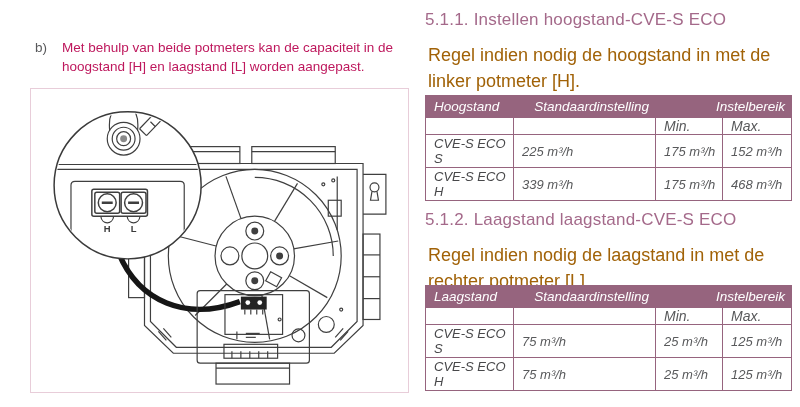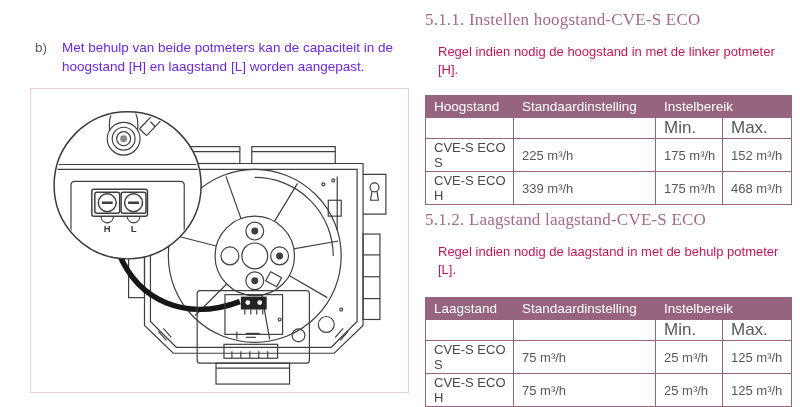--- a/index.html
+++ b/index.html
@@ -9,59 +9,58 @@
     background:#ffffff;
     color:#58595b;
     position:relative;
     overflow:hidden;
   }
   .page { position:absolute; inset:0; }
 
   
   .intro { position:absolute; left:35px; top:39px; width:372px; display:flex; }
   .intro .marker { width:27px; flex:none; font-size:13.5px; line-height:1.4; color:#58595b; }
-  .intro .text { font-size:13.5px; line-height:1.4; color:#6d28d9; width:345px; }
+  .intro .text { font-size:13.5px; line-height:1.4; color:#be185d; width:345px; }
 
   .diagram-box {
     position:absolute; left:30px; top:88px; width:379px; height:305px;
     border:1px solid #e8cdd9; background:#fff;
   }
   .diagram-box svg { display:block; width:100%; height:100%; }
 
   
   .rcol { position:absolute; left:425px; top:0; width:366px; }
   .sec-heading {
     position:absolute; left:0; width:366px;
     font-size:17px; font-weight:400; color:#a4698a; letter-spacing:.2px;
     white-space:nowrap;
-    font-family:Liberation Serif, serif;
   }
   .sec-body {
-    position:absolute; left:13px; width:360px;
-    font-size:13px; line-height:1.42; color:#be185d;
+    position:absolute; left:3px; width:360px;
+    font-size:18px; line-height:1.42; color:#a16207;
   }
   .h1 { top:10px; } .p1 { top:43px; }
   .h2 { top:210px; } .p2 { top:243px; }
-  .t1 { top:95px; } .t2 { top:297px; }
+  .t1 { top:95px; } .t2 { top:285px; }
 
   table.dtable {
     position:absolute; left:0; width:366px;
     border-collapse:collapse; table-layout:fixed;
   }
   .dtable col.c1 { width:88px; } .dtable col.c2 { width:142px; }
   .dtable col.c3 { width:67px; } .dtable col.c4 { width:69px; }
   .dtable th, .dtable td {
     border:1px solid #96647e; text-align:left; vertical-align:middle;
-    padding:1px 6px 1px 8px; font-size:13px; color:#58595b; font-weight:400;
+    padding:1px 6px 1px 8px; font-size:13px; color:#58595b; font-weight:400;font-style:italic;
   }
   .dtable thead th {
     background:#96647e; color:#ffffff; height:22px; font-size:13.5px;
   }
-  .dtable thead th + th { border-left:1px solid rgba(255,255,255,.5); }
-  .dtable tr.subhead td { height:17px; font-size:17px; padding-top:0; padding-bottom:0; }
+  .dtable thead th + th { border-left:1px solid rgba(255,255,255,.5);text-align:right; }
+  .dtable tr.subhead td { height:17px; font-size:14px; padding-top:0; padding-bottom:0; }
   .dtable tr.datarow td { height:29px; }
   .dtable td.model { color:#48484a; }
 </style>
 </head>
 <body>
 
 <div class="page">
 
   <div class="intro">
     <span class="marker">b)</span>
@@ -240,21 +239,21 @@
         <tr class="datarow">
           <td class="model">CVE-S ECO H</td>
           <td>339 m³/h</td>
           <td>175 m³/h</td>
           <td>468 m³/h</td>
         </tr>
       </tbody>
     </table>
 
     <h2 class="sec-heading h2">5.1.2. Laagstand laagstand-CVE-S ECO</h2>
-    <p class="sec-body p2">Regel indien nodig de laagstand in met de behulp potmeter [L].</p>
+    <p class="sec-body p2">Regel indien nodig de laagstand in met de rechter potmeter [L].</p>
 
     <table class="dtable t2">
       <colgroup>
           <col class="c1">
           <col class="c2">
           <col class="c3">
           <col class="c4">
         </colgroup>
       <thead>
         <tr>

